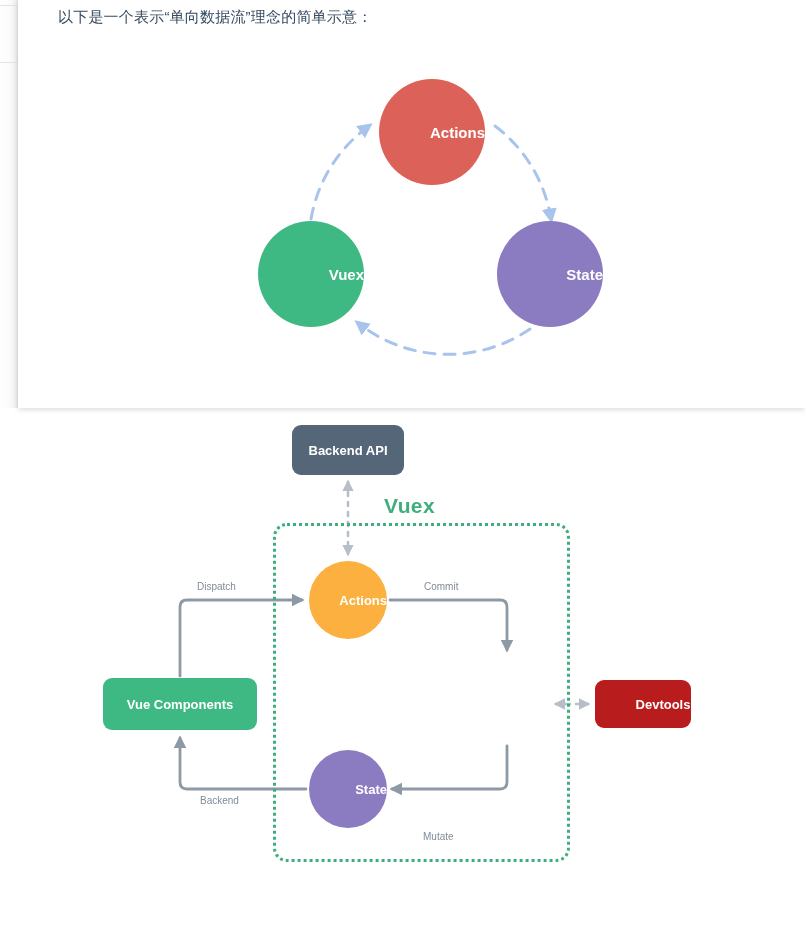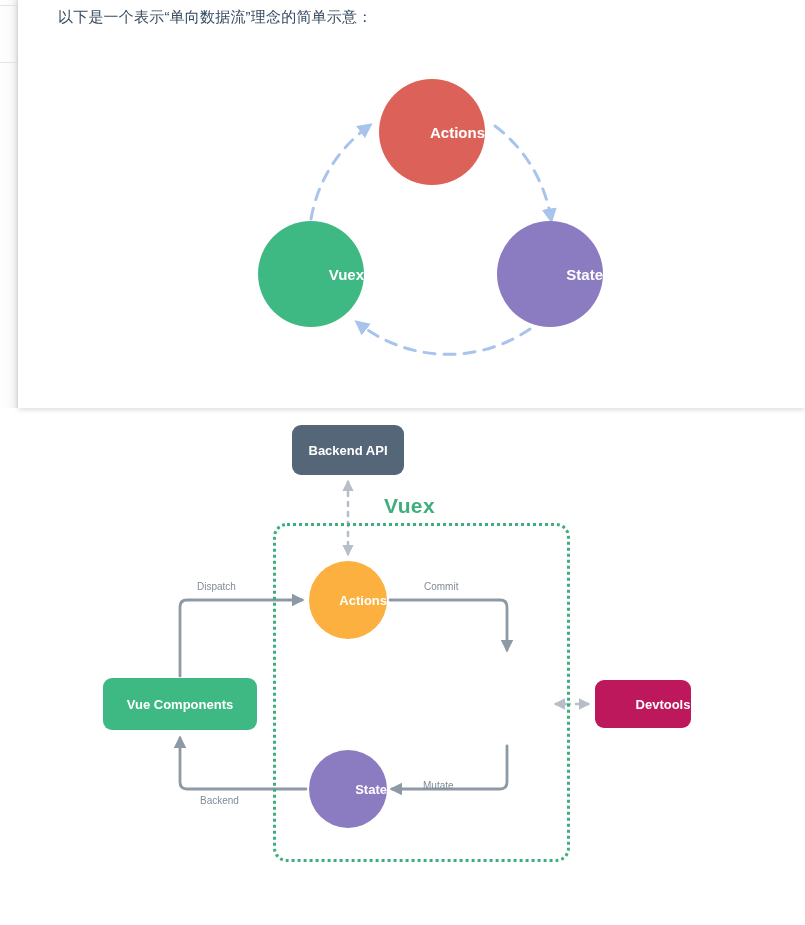--- a/index.html
+++ b/index.html
@@ -173,31 +173,31 @@
   <div class="vuex-label">Vuex</div>
 
   <div class="rbox" style="left:292px; top:425px; width:112px; height:50px; background:#546678;">
     <span>Backend API</span>
   </div>
 
   <div class="rbox" style="left:103px; top:678px; width:154px; height:52px; background:#3fb984;">
     <span>Vue Components</span>
   </div>
 
-  <div class="rbox" style="left:595px; top:680px; width:96px; height:48px; background:#be185d;padding-left:40px;">
+  <div class="rbox" style="left:595px; top:680px; width:96px; height:48px; background:#b91c1c;padding-left:40px;">
     <span>Devtools</span>
   </div>
 
   <div class="circle mid" style="left:309px; top:561px; width:78px; height:78px; background:#fbb03f;">
     <span>Actions</span>
   </div>
 
 
   <div class="circle mid" style="left:309px; top:750px; width:78px; height:78px; background:#8b7bc0;">
     <span>State</span>
   </div>
 
   <div class="edge-label" style="left:197px; top:581px;">Dispatch</div>
   <div class="edge-label" style="left:424px; top:581px;text-align:center;">Commit</div>
-  <div class="edge-label" style="left:423px; top:780px;">Mutate</div>
+  <div class="edge-label" style="left:423px; top:831px;">Mutate</div>
   <div class="edge-label" style="left:200px; top:795px;">Backend</div>
 
 </div>
 
 </body></html>

